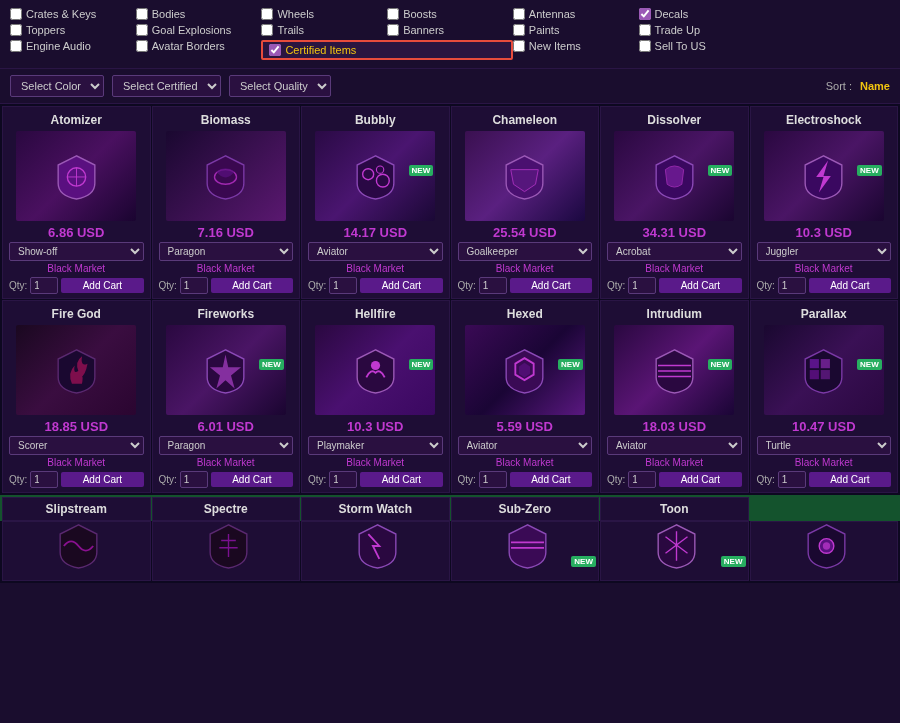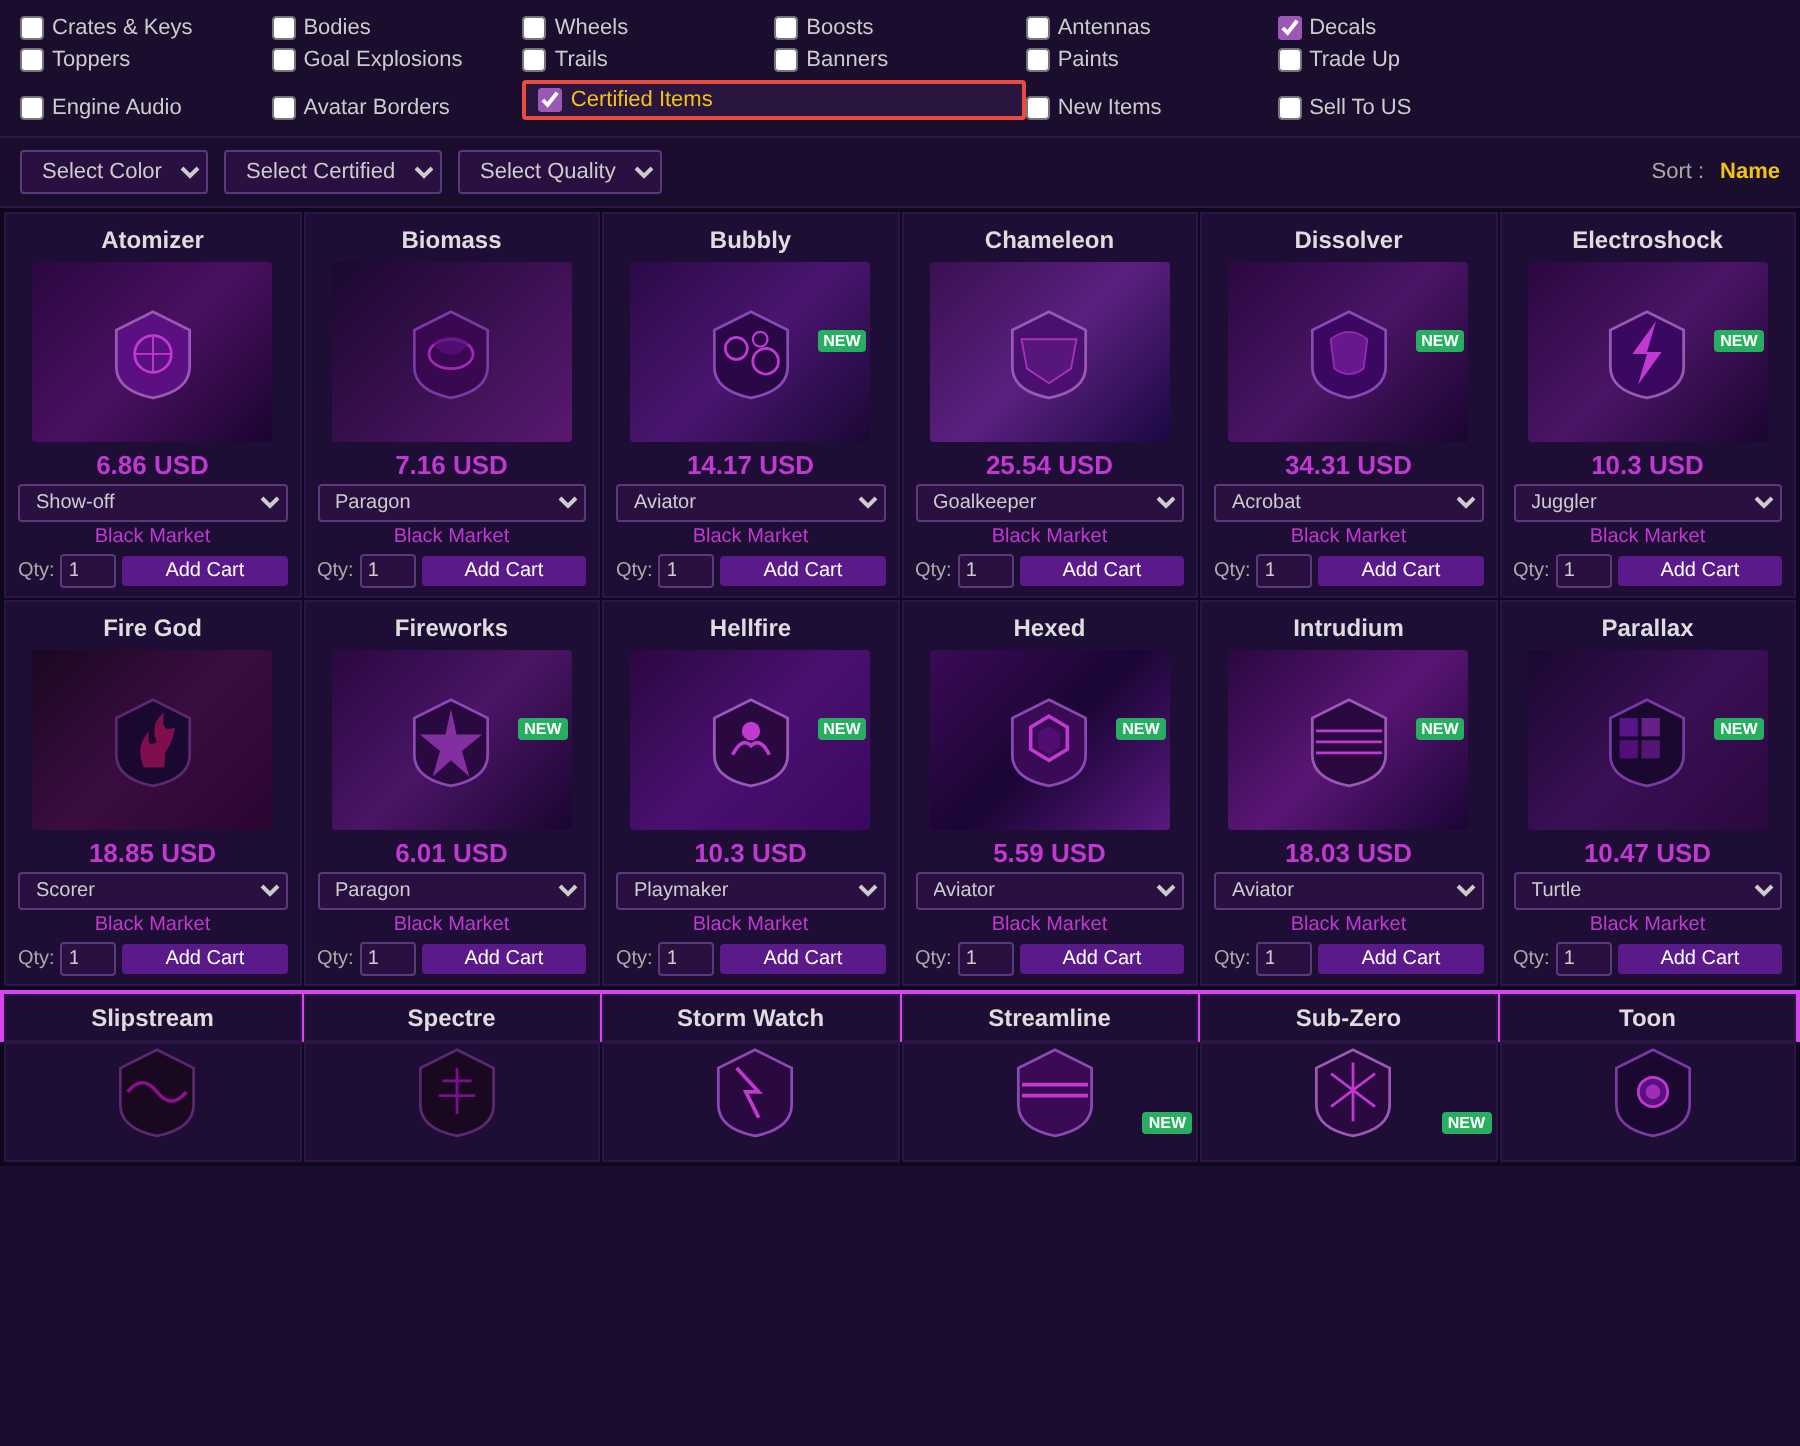--- a/index.html
+++ b/index.html
@@ -16,21 +16,21 @@
     
     .top-filters {
       background: #1a0d2e;
       padding: 8px 10px;
       display: grid;
       grid-template-columns: repeat(7, 1fr);
       gap: 4px 0;
     }
     .filter-item {
       display: flex;
-      align-items: flex-end;
+      align-items: flex-start;
       gap: 4px;
       color: #ccc;
       font-size: 11px;
       white-space: nowrap;
     }
     .filter-item input[type="checkbox"] {
       width: 12px;
       height: 12px;
       accent-color: #9b59b6;
     }
@@ -210,21 +210,21 @@
     .shield-svg {
       width: 55px;
       height: 55px;
     }
 
     
     .bottom-row-names {
       display: grid;
       grid-template-columns: repeat(6, 1fr);
       gap: 1px;
-      background: #d946ef;
+      background: #14532d;
       padding: 2px 2px 0 2px;
     }
     .bottom-name-card {
       background: #1e0d35;
       border: 1px solid #2a1545;
       text-align: center;
       padding: 4px;
       font-size: 12px;
       color: #ddd;
       font-weight: bold;
@@ -591,21 +591,20 @@
       <input type="number" class="qty-input" value="1" style="">
       <button class="add-cart-btn">Add Cart</button>
     </div>
   </div>
   </div>
 
 <div class="bottom-row-names" id="bottom-row-names">
 <div class="bottom-name-card">Slipstream</div>
     <div class="bottom-name-card">Spectre</div>
     <div class="bottom-name-card">Storm Watch</div>
-    <div class="bottom-name-card">Streamline</div>
     <div class="bottom-name-card">Sub-Zero</div>
     <div class="bottom-name-card">Toon</div>
   </div>
 
 <div class="bottom-img-row" id="bottom-img-row">
 <div class="bottom-img-card" style="background: rgb(30, 13, 53);">
       <div style="width: 50px;"><svg viewBox="0 0 60 55" class="shield-svg">
           <path d="M30 5 L10 15 L10 35 Q10 48 30 52 Q50 48 50 35 L50 15 Z" fill="#1a0820" stroke="#5a2970" stroke-width="1.5"></path>
           <path d="M14 28 Q22 18 30 28 Q38 38 46 28" stroke="#8a1090" stroke-width="2" fill="none"></path>
         </svg></div>

